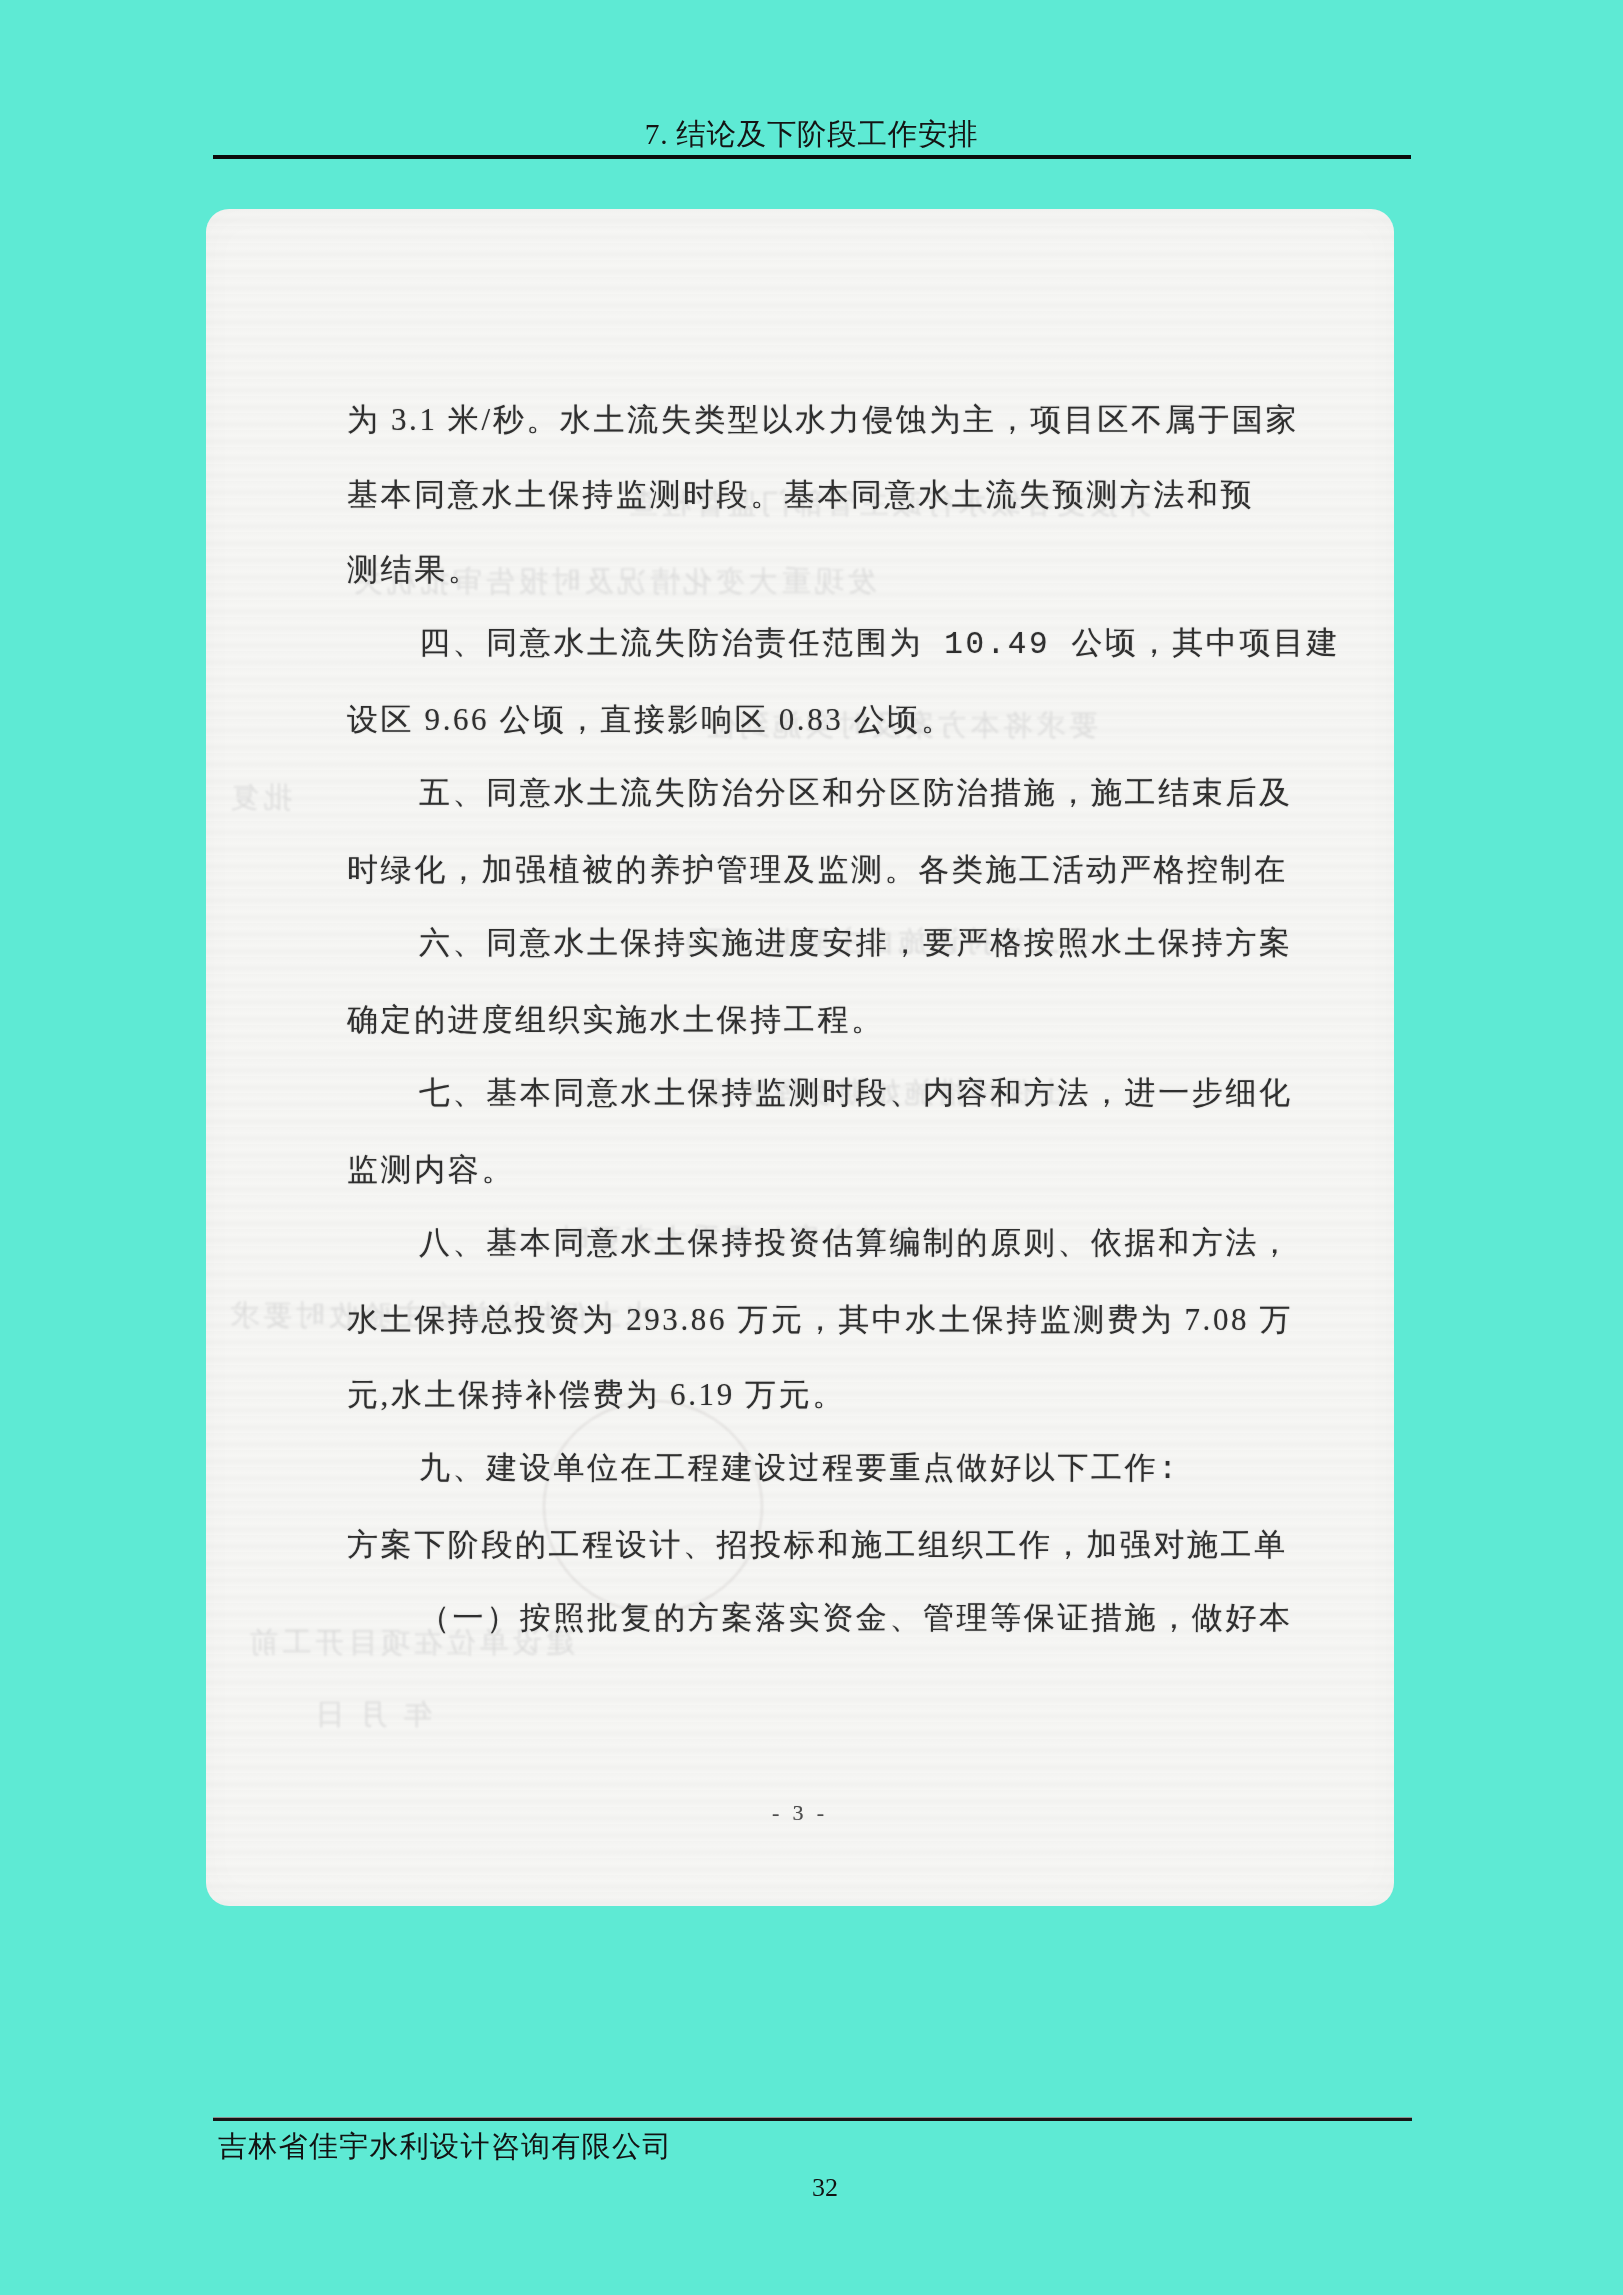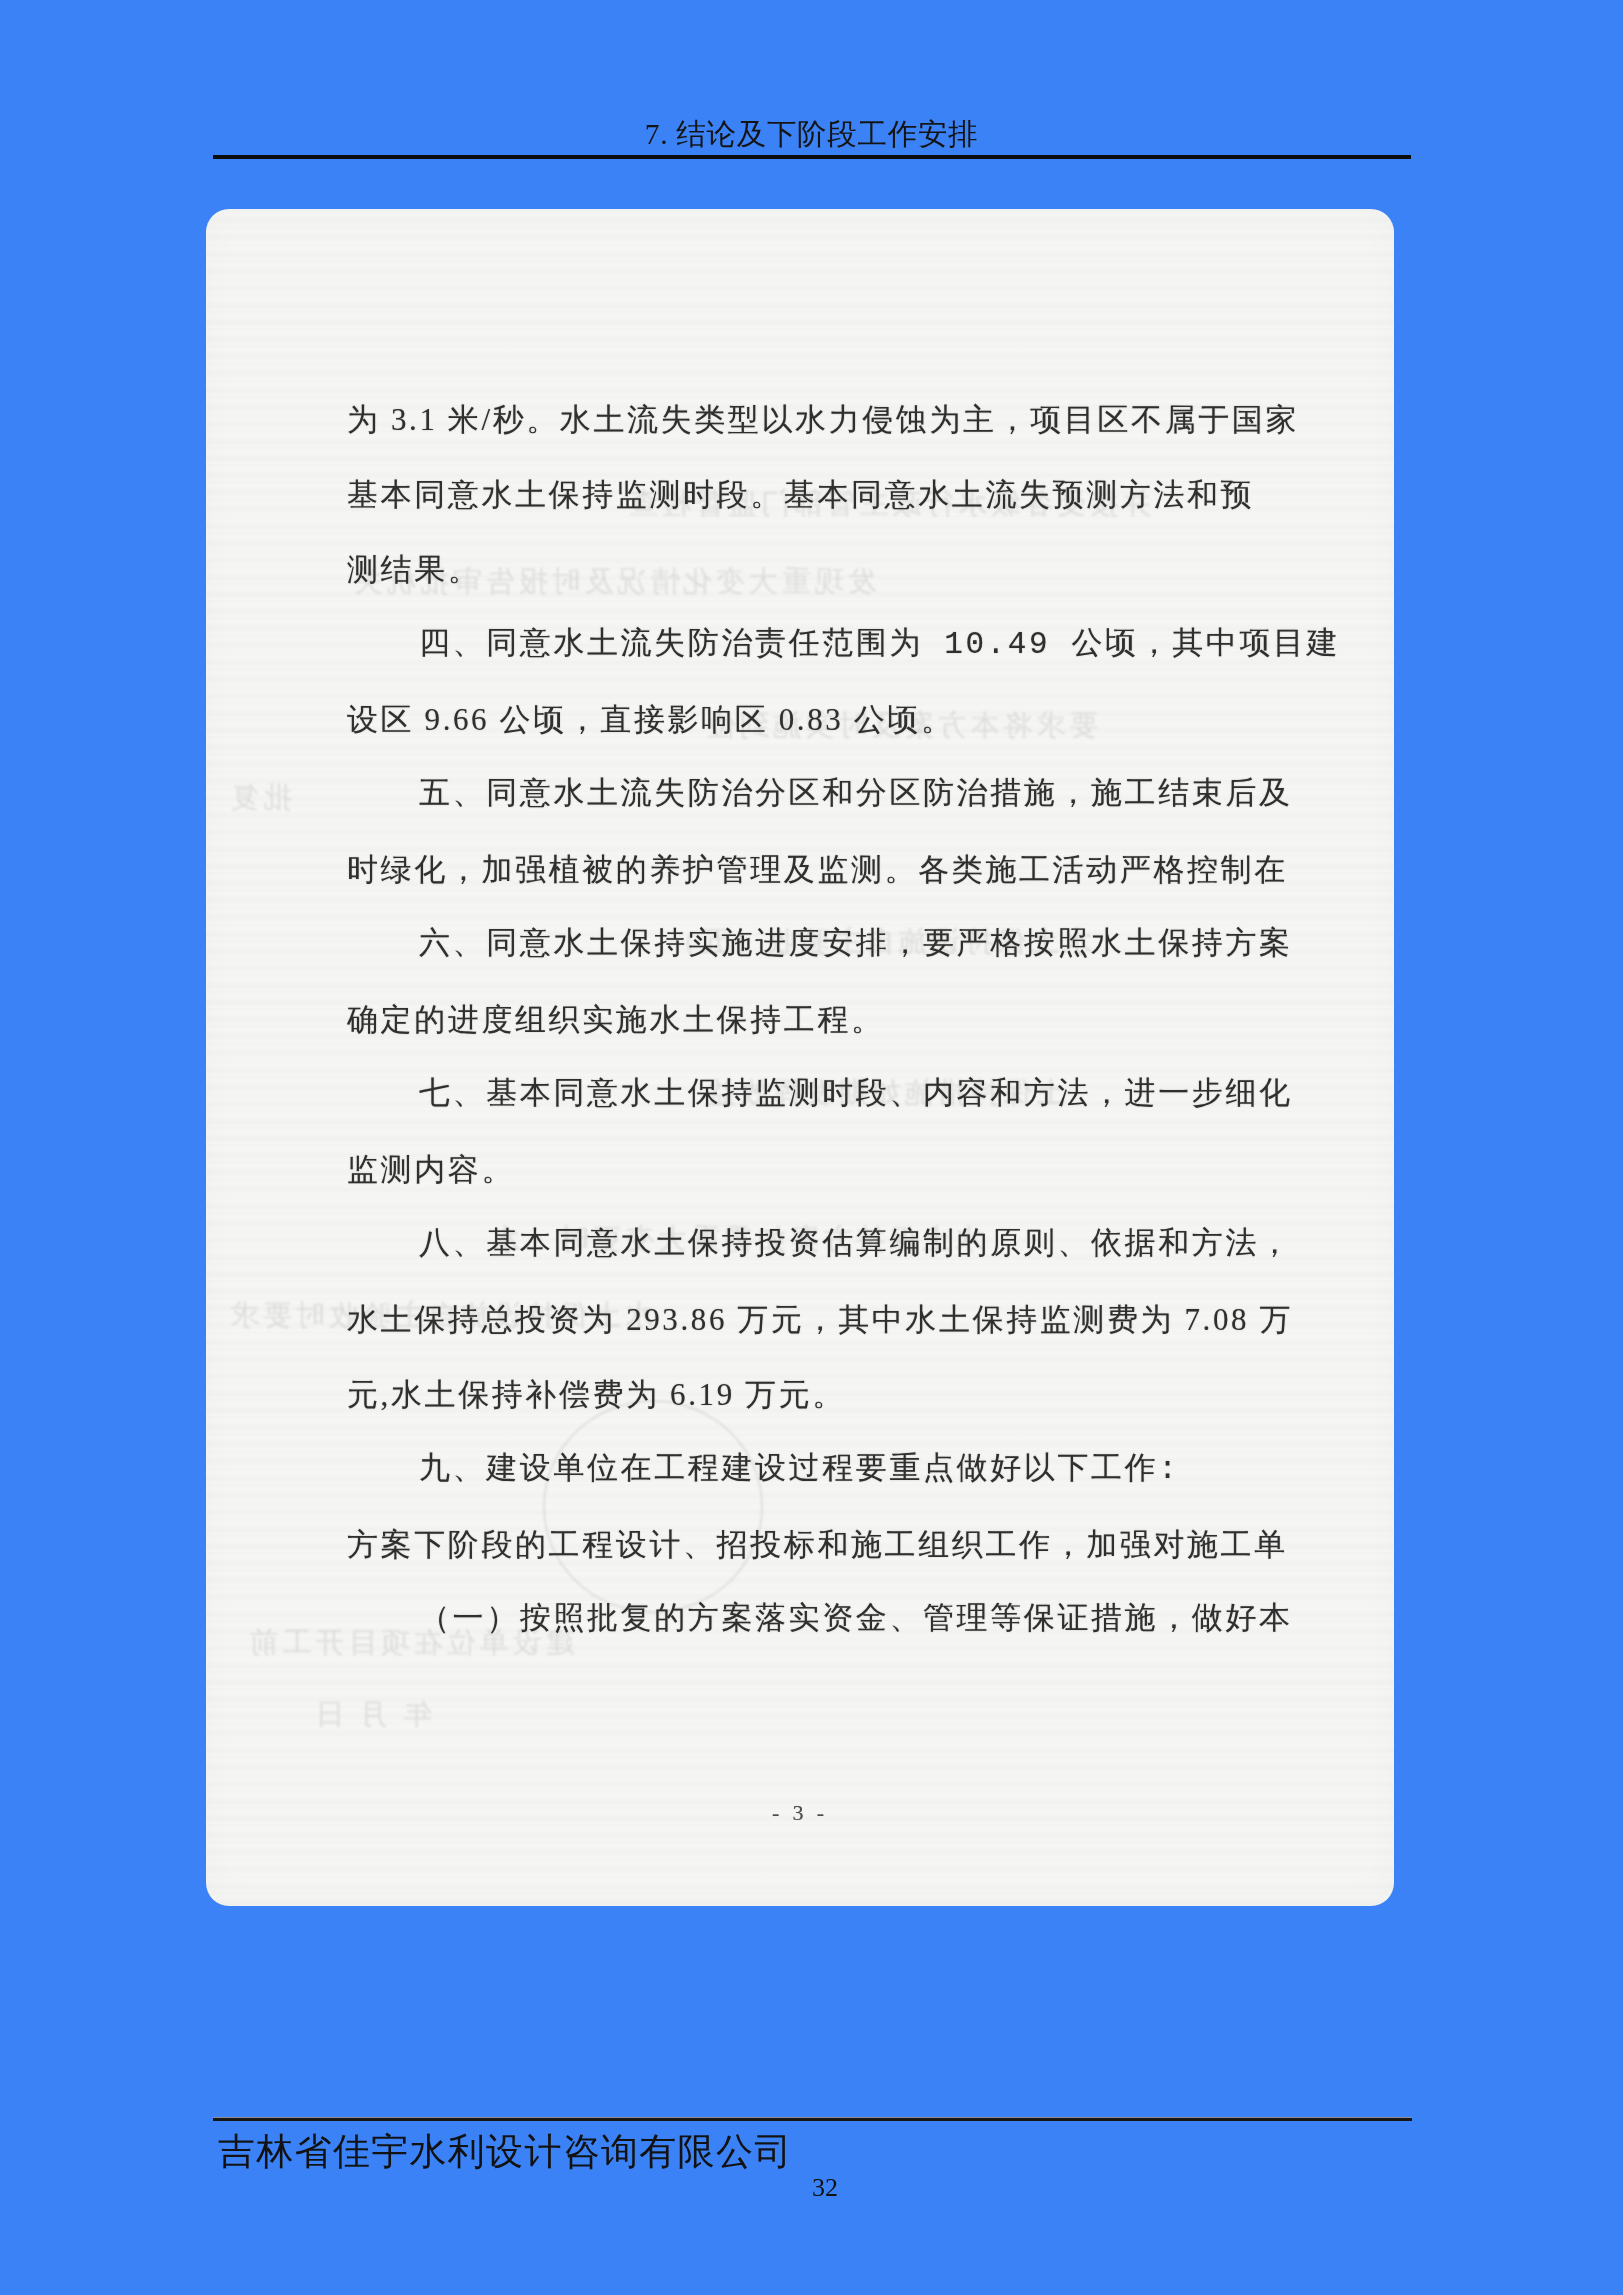--- a/index.html
+++ b/index.html
@@ -4,21 +4,21 @@
 <style>
   html, body {
     margin: 0;
     padding: 0;
     background: #ffffff;
   }
   .page {
     position: relative;
     width: 1623px;
     height: 2295px;
-    background: #3b82f6;
+    background: #5eead4;
     overflow: hidden;
     font-family: "Liberation Serif", "DejaVu Serif", serif;
   }
 
   
   .header-title {
     position: absolute;
     top: 115px;
     left: 0;
     width: 1623px;
@@ -109,21 +109,21 @@
     top: 2117px;
     left: 213px;
     width: 1199px;
     height: 3.9px;
     background: linear-gradient(180deg, #8f8f8f 0 0.7px, #ffffff 0.7px 1.3px, #161616 1.3px 3.9px);
   }
   .footer-company {
     position: absolute;
     top: 2127px;
     left: 218px;
-    font-size: 37px;
+    font-size: 29px;
     letter-spacing: 1.3px;
     color: #121212;
     white-space: nowrap;
   }
   .footer-page {
     position: absolute;
     top: 2127px;
     left: 812px;
     font-size: 26px;
     color: #121212;

